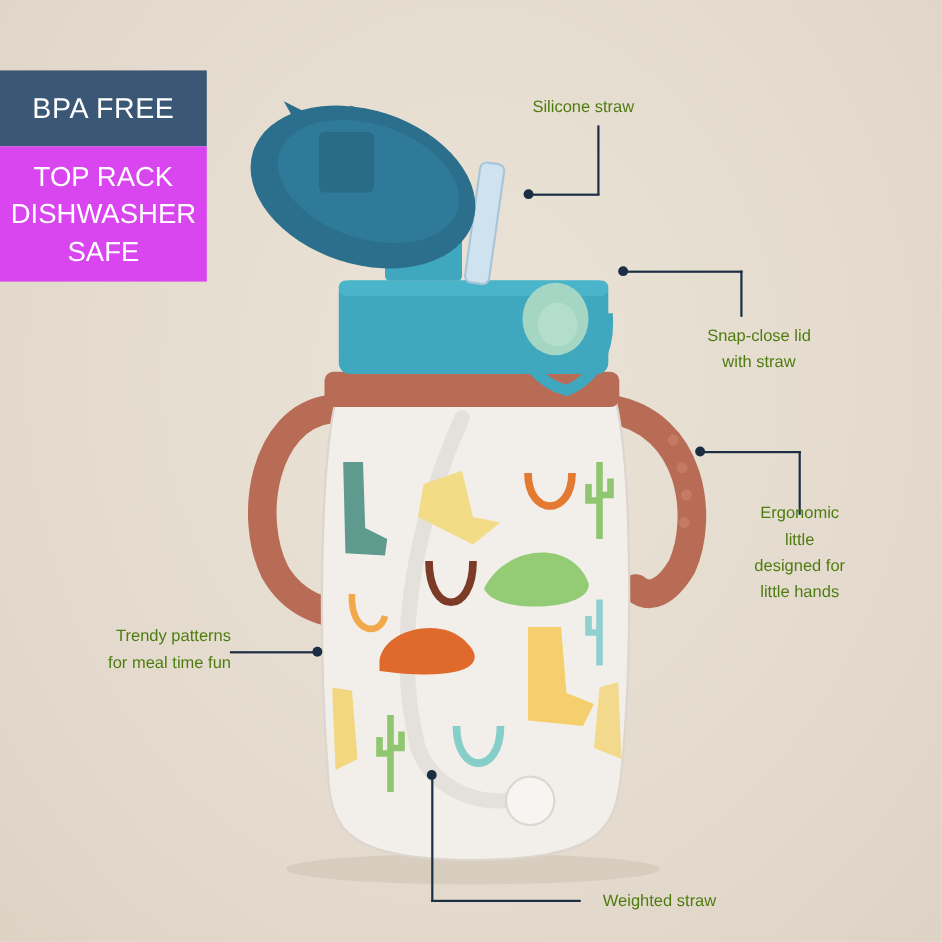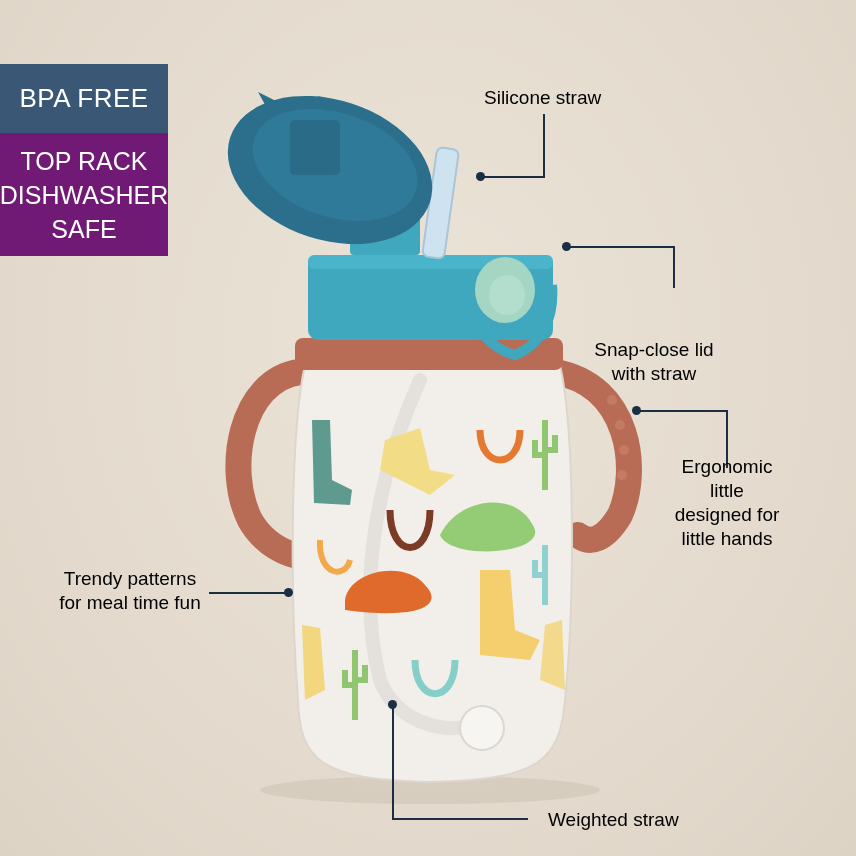--- a/index.html
+++ b/index.html
@@ -1,21 +1,21 @@
 <!DOCTYPE html>
 <html><head>
 <meta charset="utf-8">
 <style>
   html,body{margin:0;padding:0;}
   body{width:856px;height:856px;overflow:hidden;background:#e6ddd0;position:relative;font-family:"Liberation Sans",sans-serif;}
   .bg{position:absolute;inset:0;background:radial-gradient(ellipse at 50% 40%,#ebe3d7 0%,#e4dbce 60%,#ddd3c5 100%);}
-  .badge{position:absolute;left:0;top:64px;width:168px;}
+  .badge{position:absolute;left:0;top:64px;width:188px;}
   .badge-top{background:#3a5775;height:69px;display:flex;align-items:center;justify-content:center;color:#fff;font-size:26px;letter-spacing:0.5px;}
-  .badge-bottom{background:#701a75;height:123px;display:flex;flex-direction:column;align-items:center;justify-content:center;color:#fff;font-size:25px;line-height:34px;text-align:center;}
-  .label{position:absolute;color:#000000;font-size:19px;line-height:24px;text-align:center;}
+  .badge-bottom{background:#d946ef;height:123px;display:flex;flex-direction:column;align-items:center;justify-content:center;color:#fff;font-size:25px;line-height:34px;text-align:center;}
+  .label{position:absolute;color:#4d7c0f;font-size:15px;line-height:24px;text-align:center;}
   .line{position:absolute;background:#1b2e44;}
   .dot{position:absolute;width:9px;height:9px;border-radius:50%;background:#1b2e44;}
   svg.cup{position:absolute;left:0;top:0;}
 </style>
 </head>
 <body>
 
 <div class="bg"></div>
 
 <svg class="cup" width="856" height="856" viewBox="0 0 856 856">
@@ -82,36 +82,36 @@
 </div>
 
 <div class="label" style="left:484px;top:86px;">Silicone straw</div>
 <div class="line" style="left:543px;top:114px;width:2px;height:63px;"></div>
 <div class="line" style="left:481px;top:176px;width:64px;height:2px;"></div>
 <div class="dot" style="left:476px;top:172px;"></div>
 
 <div class="line" style="left:567px;top:246px;width:108px;height:2px;"></div>
 <div class="line" style="left:673px;top:246px;width:2px;height:42px;"></div>
 <div class="dot" style="left:562px;top:242px;"></div>
-<div class="label" style="left:588px;top:294px;width:132px;margin-top:44px;">
+<div class="label" style="left:624px;top:294px;width:132px;">
   <div>Snap-close lid</div>
   <div>with straw</div>
 </div>
 
 <div class="dot" style="left:632px;top:406px;"></div>
 <div class="line" style="left:636px;top:410px;width:92px;height:2px;"></div>
 <div class="line" style="left:726px;top:410px;width:2px;height:58px;"></div>
 <div class="label" style="left:662px;top:455px;width:130px;">
   <div>Ergonomic</div>
   <div>little</div>
   <div>designed for</div>
   <div>little hands</div>
 </div>
 
-<div class="label" style="left:50px;top:567px;width:160px;">
+<div class="label" style="left:50px;top:567px;width:160px;text-align:right;">
   <div>Trendy patterns</div>
   <div>for meal time fun</div>
 </div>
 <div class="line" style="left:209px;top:592px;width:80px;height:2px;"></div>
 <div class="dot" style="left:284px;top:588px;"></div>
 
 <div class="dot" style="left:388px;top:700px;"></div>
 <div class="line" style="left:392px;top:704px;width:2px;height:116px;"></div>
 <div class="line" style="left:392px;top:818px;width:136px;height:2px;"></div>
 <div class="label" style="left:548px;top:808px;">Weighted straw</div>

